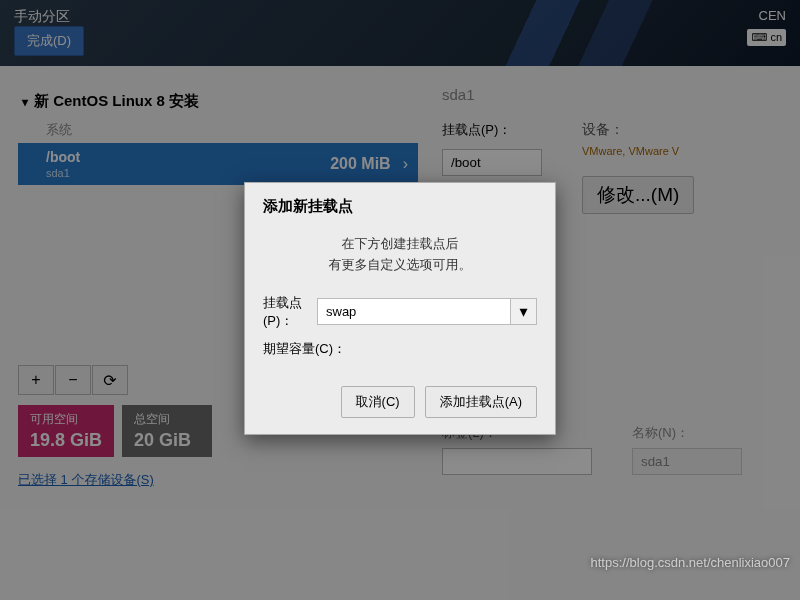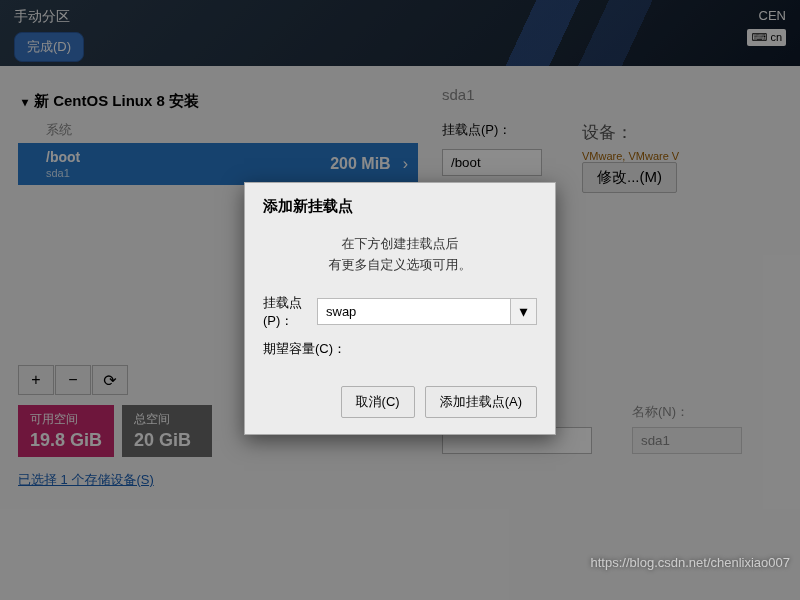--- a/index.html
+++ b/index.html
@@ -1,42 +1,42 @@
 <!DOCTYPE html>
 <html><head>
 <meta charset="utf-8">
 <style>
   * { box-sizing: border-box; margin: 0; padding: 0; font-family: "Microsoft YaHei", "PingFang SC", sans-serif; }
   body { width: 800px; height: 600px; background: #f5f5f5; overflow: hidden; position: relative; }
 
   
   .topbar { height: 66px; background: linear-gradient(135deg, #2c3e50 0%, #1b2838 70%, #0f1a2a 100%); display: flex; align-items: flex-start; padding: 8px 14px 0; color: #fff; position: relative; }
   .topbar .title { font-size: 14px; }
-  .topbar .done-btn { margin-top: 6px; background: #3a76c4; border: 1px solid #2b5a9e; color: #fff; padding: 5px 12px; font-size: 13px; cursor: pointer; border-radius: 8px; }
+  .topbar .done-btn { background: #3a76c4; border: 1px solid #2b5a9e; color: #fff; padding: 5px 12px; font-size: 13px; cursor: pointer; border-radius: 2px; }
   .topbar .right { margin-left: auto; text-align: right; font-size: 13px; }
   .topbar .kb { margin-top: 6px; background: #fff; color: #000; padding: 2px 4px; font-size: 11px; display: inline-block; border-radius: 2px; }
   .topbar .stripe { position: absolute; right: 120px; top: 0; width: 260px; height: 66px; background: linear-gradient(115deg, transparent 40%, rgba(50,90,160,0.6) 40%, rgba(50,90,160,0.6) 55%, transparent 55%, transparent 65%, rgba(50,90,160,0.4) 65%, rgba(50,90,160,0.4) 80%, transparent 80%); }
 
   
   .main { display: flex; padding: 20px 18px 0; gap: 24px; height: 470px; }
   .left { width: 400px; }
   .right-pane { flex: 1; }
 
   .tree-hdr { display: flex; align-items: center; font-size: 15px; font-weight: 600; padding: 6px 4px; }
   .tree-hdr .arrow { margin-right: 6px; font-size: 12px; }
   .group-lbl { color: #888; font-size: 13px; padding: 4px 0 4px 28px; }
   .part-row { background: #2878c9; color: #fff; padding: 6px 10px 6px 28px; display: flex; align-items: center; position: relative; cursor: pointer; }
   .part-row .mount { font-weight: 600; font-size: 14px; }
   .part-row .dev { font-size: 11px; color: #cde3f7; margin-top: 2px; }
   .part-row .size { margin-left: auto; font-weight: 600; margin-right: 12px; }
   .part-row .chev { font-size: 16px; }
 
   .field-row { display: flex; align-items: center; margin-bottom: 10px; font-size: 13px; }
   .field-row label { min-width: 80px; display: inline-block; }
-  .btn-gray { background: #eaeaea; border: 1px solid #b8b8b8; padding: 5px 14px; font-size: 15px; cursor: pointer; border-radius: 2px; }
+  .btn-gray { background: #eaeaea; border: 1px solid #b8b8b8; padding: 5px 14px; font-size: 19px; cursor: pointer; border-radius: 2px; margin-top: 19px; }
   .chk { display: inline-flex; align-items: center; gap: 4px; font-size: 13px; color: #888; }
   .chk input { width: 14px; height: 14px; }
 
   .btn-strip { display: flex; gap: 1px; margin-top: 180px; }
   .sq-btn { width: 36px; height: 30px; border: 1px solid #bbb; background: #f0f0f0; font-size: 16px; cursor: pointer; display:flex;align-items:center;justify-content:center; }
 
   .space-row { display: flex; gap: 8px; margin-top: 10px; }
   .space-box { padding: 6px 12px; color: #fff; font-size: 12px; min-width: 90px; }
   .space-box .n { font-size: 18px; font-weight: 600; margin-top: 2px; }
   .space-free { background: #c8286e; }
@@ -115,21 +115,21 @@
     <div style="color:#888;font-size:15px;margin-bottom:18px;">sda1</div>
 
     <div style="display:flex;gap:40px;">
       <div>
         <div class="field-row">
           <label>挂载点(P)：</label>
         </div>
         <input type="text" style="width: 100px; padding: 5px 8px; border: 1px solid rgb(187, 187, 187);" value="/boot">
       </div>
       <div>
-        <div style="font-size:17px;color:#555;margin-bottom:6px;">设备：</div>
+        <div style="font-size:14px;color:#555;margin-bottom:6px;">设备：</div>
         <div style="font-size:11px;color:#a16207;margin-bottom:0;">VMware, VMware V</div>
         <button class="btn-gray">修改...(M)</button>
       </div>
     </div>
 
     <div style="margin-top:90px;">
       <span class="chk">
           <input type="checkbox" style="">
           <span>加密(E)</span>
         </span>

